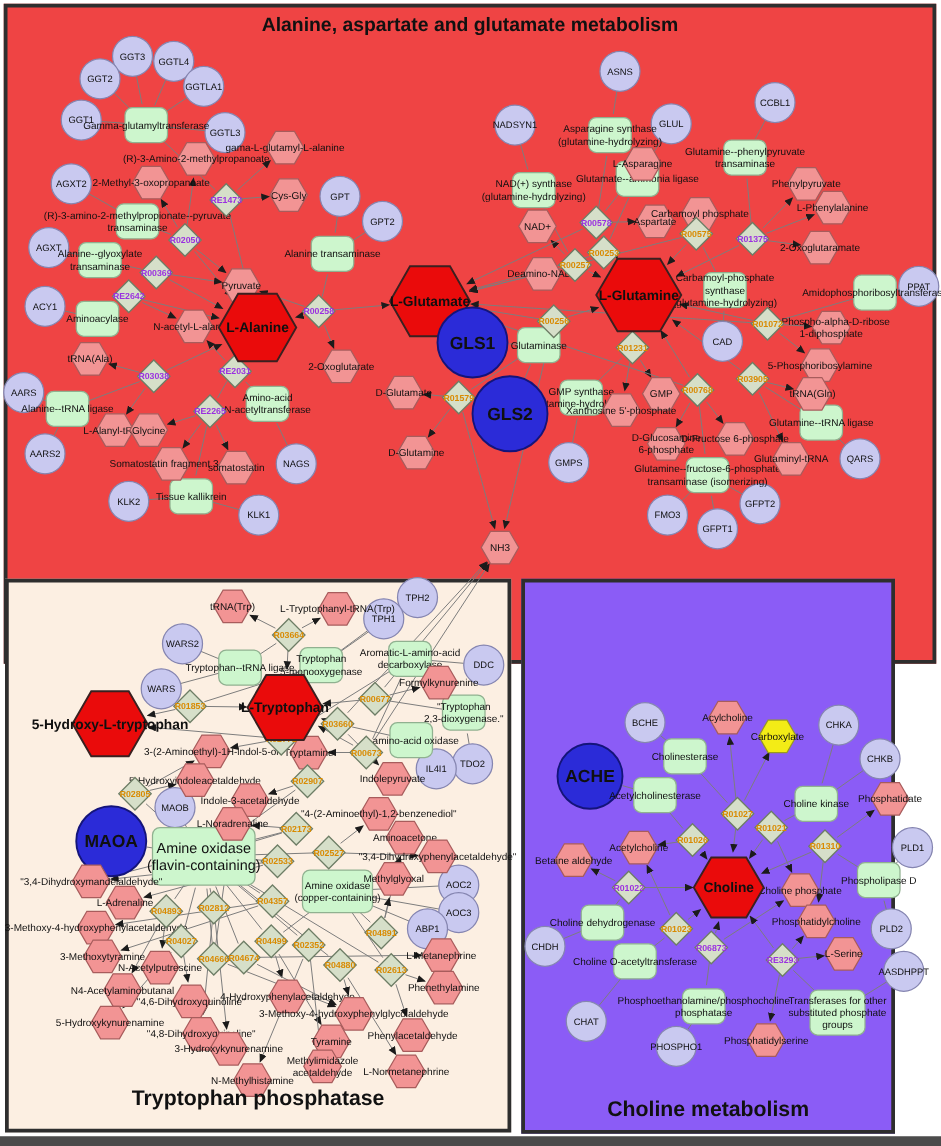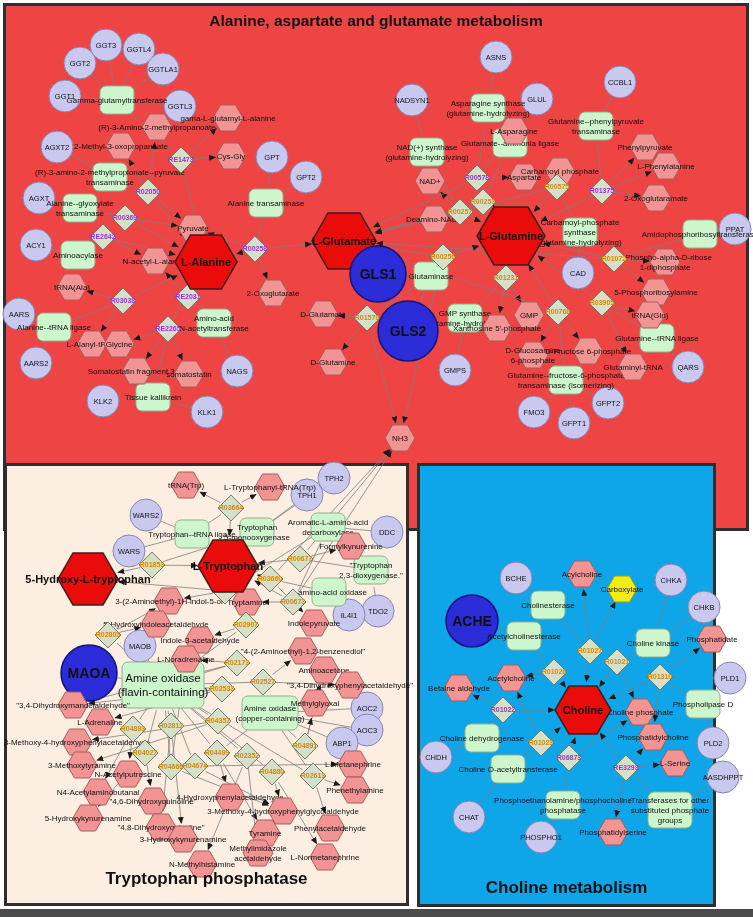--- a/index.html
+++ b/index.html
@@ -16,21 +16,21 @@
 </head>
 <body>
 <div id="stage">
 
   <div class="panel" style="left: 3px; top: 3px; width: 746px; height: 528px; background: #ef4444;">
     <div class="panel-title top">Alanine, aspartate and glutamate metabolism</div>
   </div>
   <div class="panel" style="left: 4px; top: 463px; width: 405px; height: 443px; background: rgb(252, 239, 226);">
     <div class="panel-title bottom" style="bottom: 14px;">Tryptophan phosphatase</div>
   </div>
-  <div class="panel" style="left: 417px; top: 463px; width: 299px; height: 444px; background: #0ea5e9;">
+  <div class="panel" style="left: 417px; top: 463px; width: 299px; height: 444px; background: #8b5cf6;">
     <div class="panel-title bottom" style="bottom: 6px;">Choline metabolism</div>
   </div>
 
   <svg id="graph" width="753" height="917">
       <defs>
         <marker id="arr" markerWidth="7" markerHeight="7" refX="6" refY="3" orient="auto" markerUnits="userSpaceOnUse">
           <path d="M0,0 L7,3 L0,6 Z" fill="#1b1b1b"></path>
         </marker>
       </defs>
       <g>

